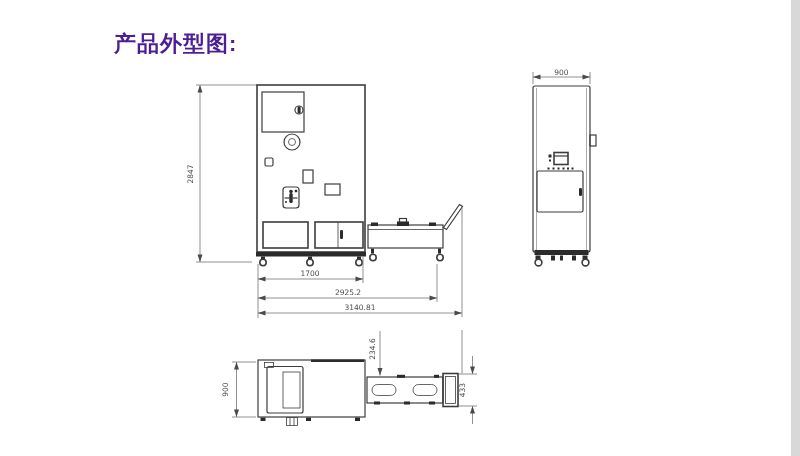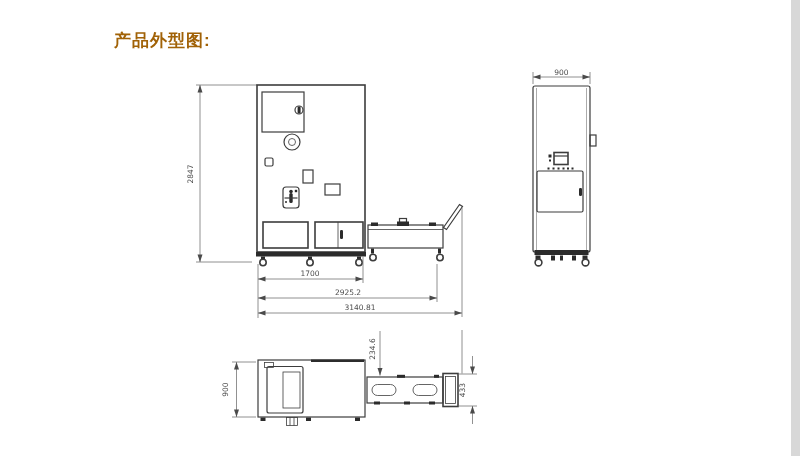--- a/index.html
+++ b/index.html
@@ -1,22 +1,22 @@
 <!DOCTYPE html>
 <html style="--line: #3d3d3d;"><head>
 <meta charset="utf-8">
 <style>
   html,body{margin:0;padding:0;}
   body{
     width:800px;height:456px;position:relative;background:#ffffff;
     font-family:"Liberation Sans", sans-serif;overflow:hidden;
   }
   .title{
-    position:absolute;left:114px;top:29px;font-size:17px;font-weight:bold;
-    color:#a16207;letter-spacing:1px;
+    position:absolute;left:114px;top:29px;font-size:22px;font-weight:bold;
+    color:#4c1d95;letter-spacing:1px;
   }
   .edge-strip{
     position:absolute;right:0;top:0;width:9px;height:456px;background:#d8d8d8;
   }
   svg{position:absolute;left:0;top:0;}
   .ln{fill:none;stroke:var(--line,#3d3d3d);stroke-width:1.2;}
   .thk{fill:none;stroke:var(--line,#3d3d3d);stroke-width:1.6;}
   .thin{fill:none;stroke:var(--line,#3d3d3d);stroke-width:0.8;}
   .fil{fill:#2b2b2b;stroke:none;}
   .dim{fill:none;stroke:#757575;stroke-width:0.8;}

